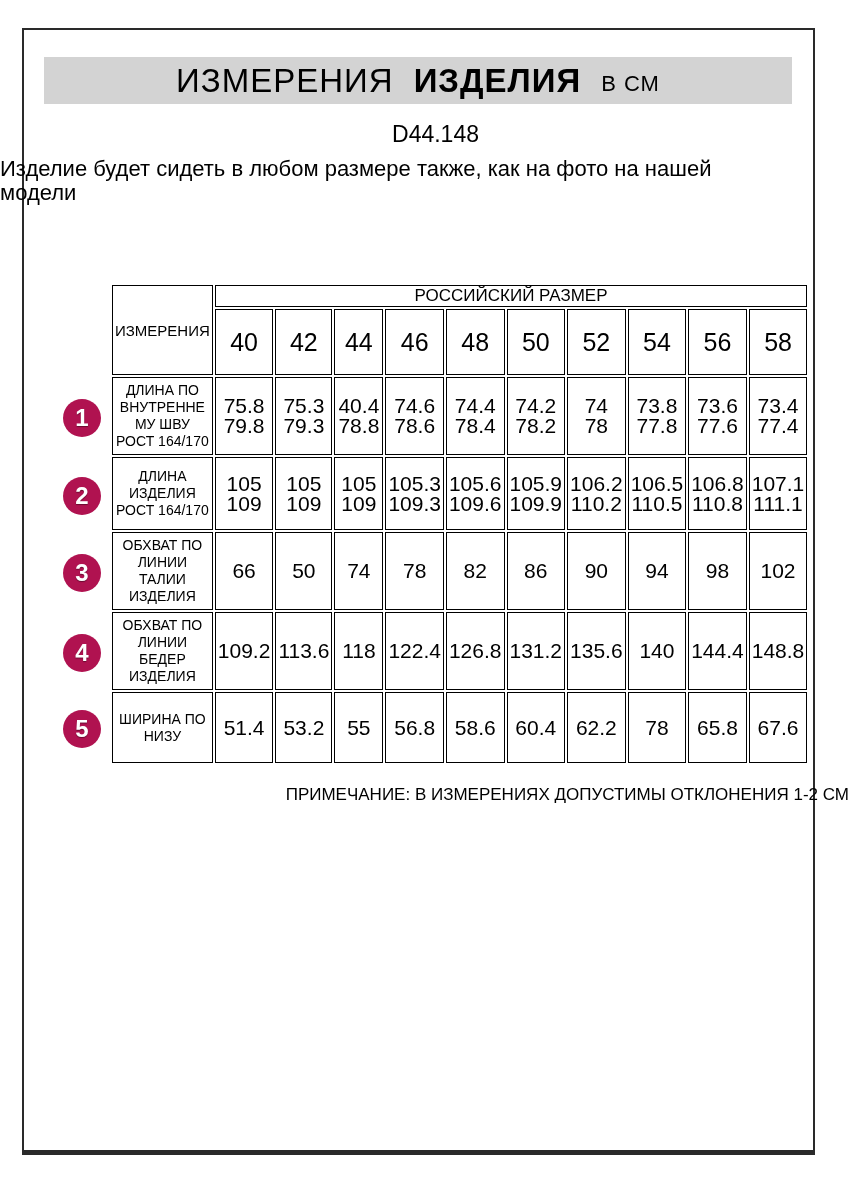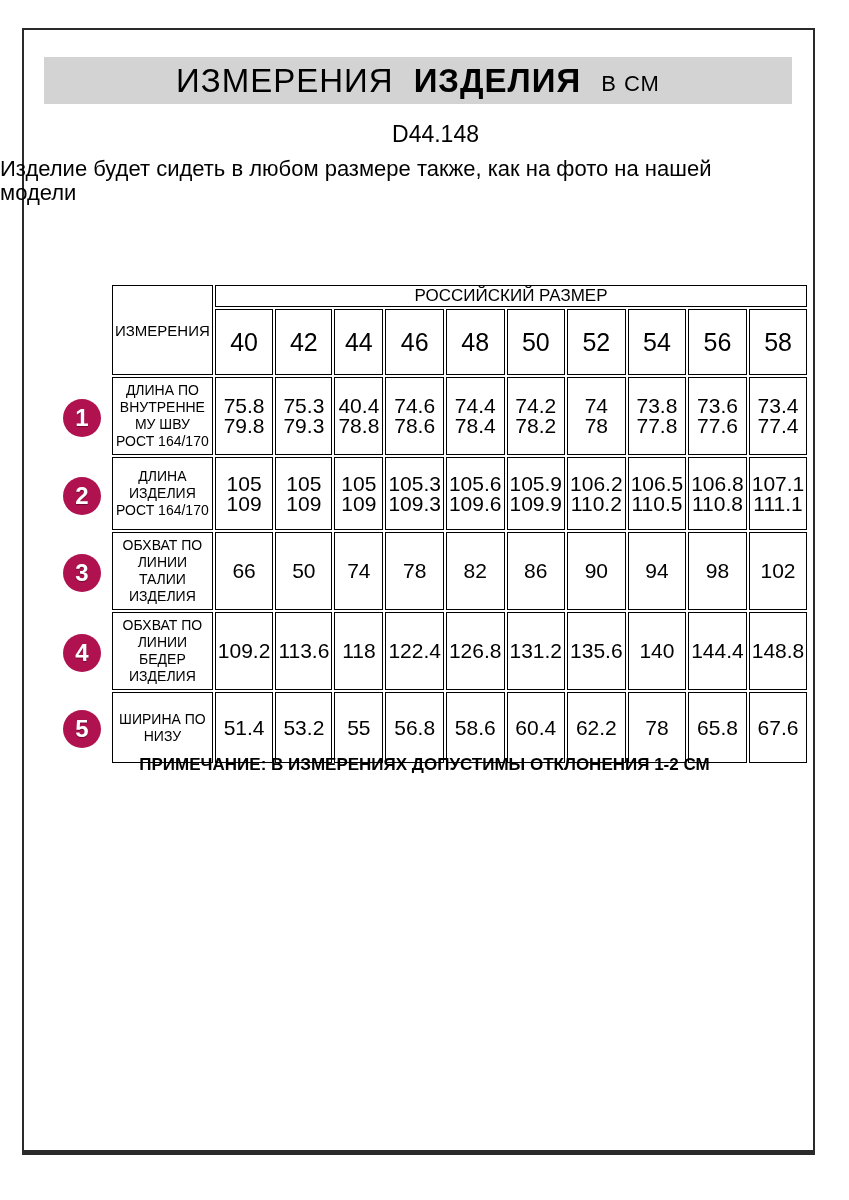--- a/index.html
+++ b/index.html
@@ -91,24 +91,24 @@
     justify-content: center;
     text-shadow: 0 1px 1px rgba(0,0,0,0.4);
   }
   .badge-1 { top: 399px; }
   .badge-2 { top: 477px; }
   .badge-3 { top: 554px; }
   .badge-4 { top: 634px; }
   .badge-5 { top: 710px; }
   .note {
     position: absolute;
-    top: 755px; left: 0; width: 100%;
-    text-align: center;
+    top: 785px; left: 0; width: 100%;
+    text-align: right;
     font-size: 17px;
-    font-weight: bold;
+    font-weight: normal;
   }
 </style>
 </head>
 <body>
 
 <div class="page">
   <div class="frame"></div>
 
   <div class="title-band">
     <span class="title-measurements">ИЗМЕРЕНИЯ</span>

